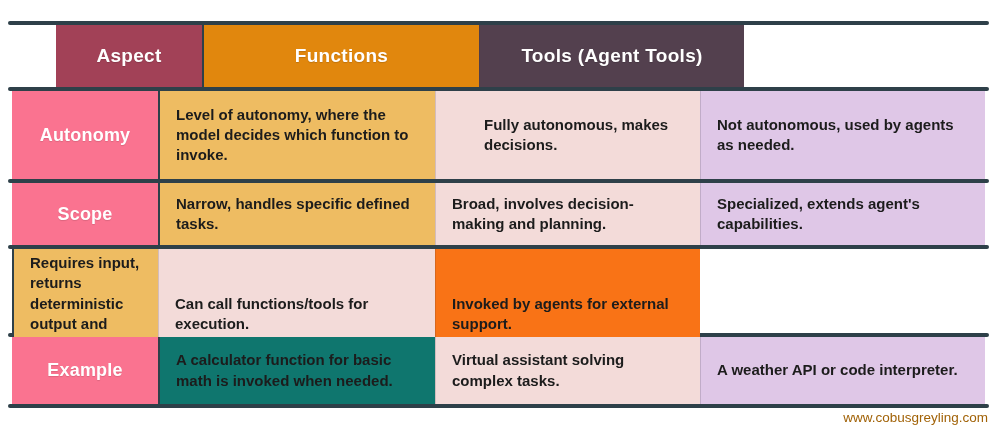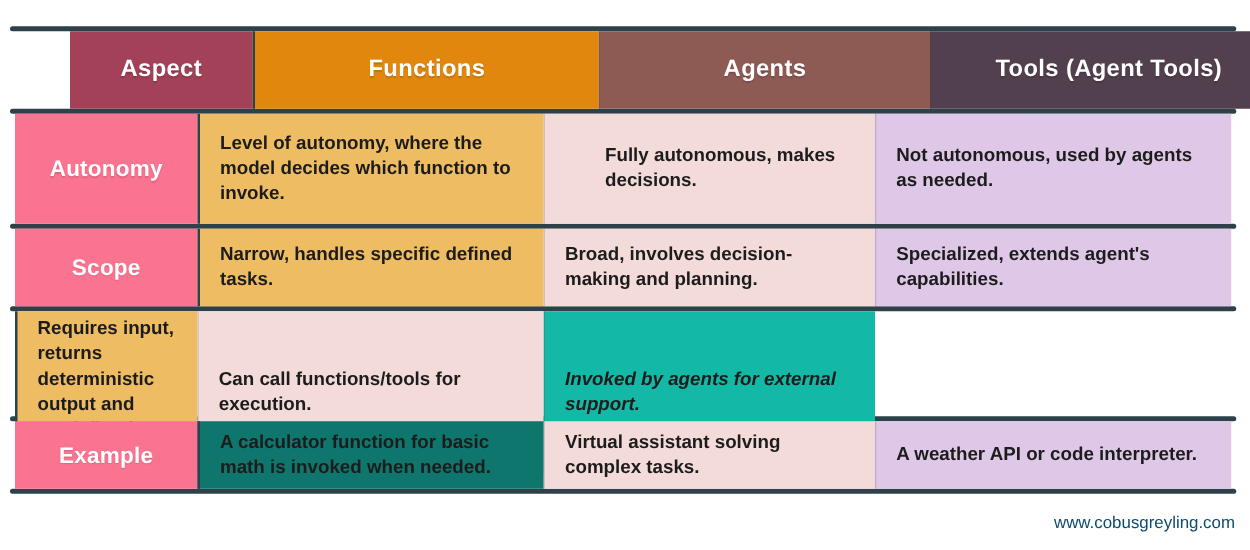--- a/index.html
+++ b/index.html
@@ -18,21 +18,21 @@
     margin:0 -4px;border-radius:2px;
   }
   .row{
     display:grid;
     grid-template-columns:146px 277px 265px 285px;
   }
   .r-header{height:62px;padding-left:44px;}
   .r1{height:88px;}
   .r2{height:62px;}
   .r3{height:84px;}
-  .r4{height:54px;}
+  .r4{height:67px;}
   .cell{
     display:flex;align-items:center;
     box-sizing:border-box;
   }
   
   .row .c2{border-left:2px solid #2e4049;}
   .row .c3,.row .c4{border-left:1px solid rgba(60,50,60,0.18);}
   
   .hc{
     justify-content:center;
@@ -56,35 +56,34 @@
   .bc{
     color:#1c1c1c;font-weight:bold;font-size:15px;
     line-height:1.35;
     padding:4px 16px;
   }
   .bc.c2{background:#eebc62;}
   .bc.c3{background:#f3dbd9;}
   .bc.c4{background:#dfc7e7;}
   .watermark{
     position:absolute;top:410px;right:12px;
-    font-size:13.5px;color:#0c4a6e;font-weight:normal;
+    font-size:13.5px;color:#a16207;font-weight:normal;
   }
 </style>
 </head>
 <body>
 
 <div class="page">
   <div class="tbl">
 
     <div class="hline" style="background-color: rgb(46, 64, 73);"></div>
 
     <div class="row r-header">
       <div class="cell hc c1" style="background-color: rgb(162, 65, 87);">Aspect</div>
       <div class="cell hc c2" style="background-color: rgb(225, 135, 13);">Functions</div>
-      <div class="cell hc c3" style="background-color: rgb(142, 91, 84);">Agents</div>
       <div class="cell hc c4" style="background-color: rgb(83, 64, 78);">Tools (Agent Tools)</div>
     </div>
 
     <div class="hline" style="background-color: rgb(46, 64, 73);"></div>
 
     <div class="row r1">
       <div class="cell lc c1" style="background-color: rgb(250, 115, 144);">Autonomy</div>
       <div class="cell bc c2" style="background-color: rgb(238, 188, 98);">Level of autonomy, where the model decides which function to invoke.</div>
       <div class="cell bc c3" style="background-color: rgb(243, 219, 217); padding-left: 48px;">Fully autonomous, makes decisions.</div>
       <div class="cell bc c4" style="background-color: rgb(223, 199, 231);">Not autonomous, used by agents as needed.</div>
@@ -97,21 +96,21 @@
       <div class="cell bc c2" style="background-color: rgb(238, 188, 98);">Narrow, handles specific defined tasks.</div>
       <div class="cell bc c3" style="background-color: rgb(243, 219, 217);">Broad, involves decision-making and planning.</div>
       <div class="cell bc c4" style="background-color: rgb(223, 199, 231);">Specialized, extends agent's capabilities.</div>
     </div>
 
     <div class="hline" style="background-color: rgb(46, 64, 73);"></div>
 
     <div class="row r3">
       <div class="cell bc c2" style="background-color: rgb(238, 188, 98);">Requires input, returns deterministic output and predefined structure.</div>
       <div class="cell bc c3" style="background-color: rgb(243, 219, 217);">Can call functions/tools for execution.</div>
-      <div class="cell bc c4" style="background-color: #14b8a6; font-style: italic;">Invoked by agents for external support.</div>
+      <div class="cell bc c4" style="background-color: #f97316;">Invoked by agents for external support.</div>
     </div>
 
     <div class="hline" style="background-color: rgb(46, 64, 73);"></div>
 
     <div class="row r4">
       <div class="cell lc c1" style="background-color: rgb(250, 115, 144);">Example</div>
       <div class="cell bc c2" style="background-color: #0f766e;">A calculator function for basic math is invoked when needed.</div>
       <div class="cell bc c3" style="background-color: rgb(243, 219, 217);">Virtual assistant solving complex tasks.</div>
       <div class="cell bc c4" style="background-color: rgb(223, 199, 231);">A weather API or code interpreter.</div>
     </div>

